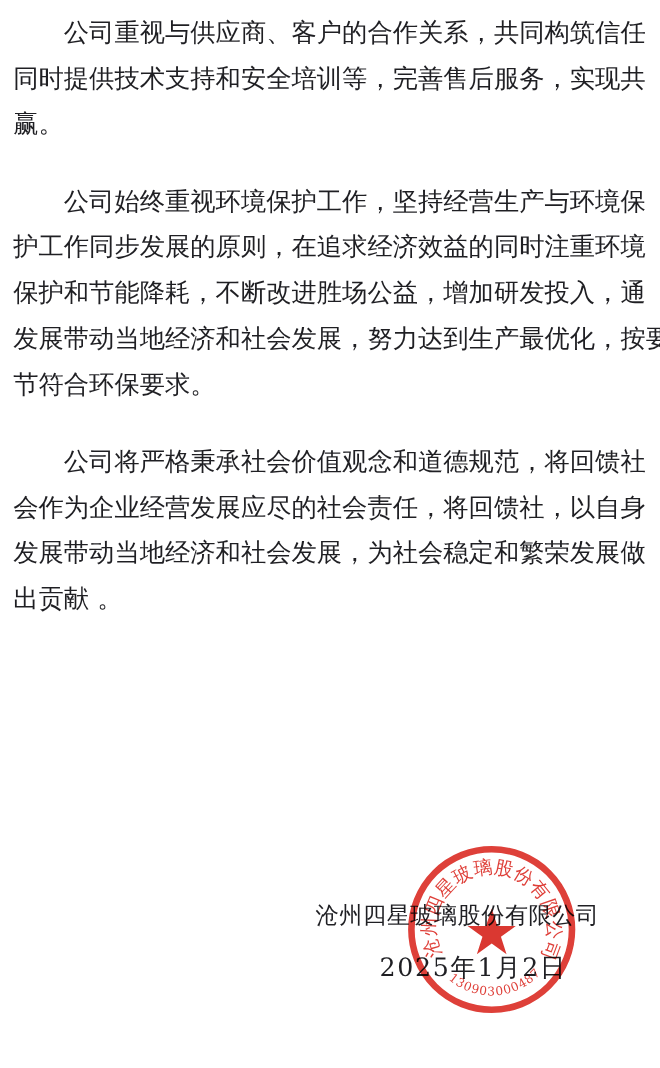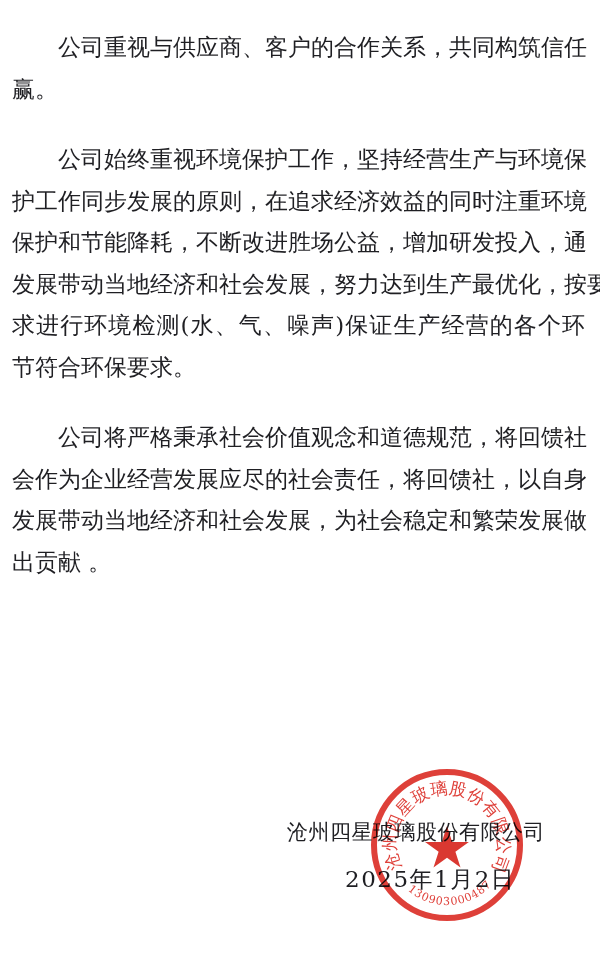--- a/index.html
+++ b/index.html
@@ -2,21 +2,21 @@
 <html><head>
 <meta charset="utf-8">
 <style>
   html,body{margin:0;padding:0;}
   body{
     width:600px;height:971px;overflow:hidden;position:relative;
     background:#ffffff;
     font-family:"DejaVu Serif","Liberation Serif",serif;
   }
   .page{position:absolute;inset:0;background:#ffffff;}
-  .paras{position:absolute;left:12px;right:15px;top:27px;color:#1f1f23;}
+  .paras{position:absolute;left:12px;right:15px;top:10px;color:#1f1f23;}
   .para{font-size:23px;line-height:41.5px;letter-spacing:0;}
   .para + .para{margin-top:29px;}
   .jline{
     text-align:justify;
     text-align-last:justify;
     text-justify:inter-character;
     white-space:nowrap;
   }
   .jline.last{text-align-last:left;}
   .sig-company{
@@ -34,28 +34,28 @@
   .seal text{font-family:"DejaVu Serif","Liberation Serif",serif;}
 </style>
 </head>
 <body>
 
 <div class="page">
 
   <div class="paras">
       <div class="para">
         <div class="jline">　　公司重视与供应商、客户的合作关系，共同构筑信任</div>
+        <div class="jline">同时提供技术支持和安全培训等，完善售后服务，实现共</div>
         <div class="jline last">赢。</div>
       </div>
       <div class="para">
         <div class="jline">　　公司始终重视环境保护工作，坚持经营生产与环境保</div>
         <div class="jline">护工作同步发展的原则，在追求经济效益的同时注重环境</div>
         <div class="jline">保护和节能降耗，不断改进胜场公益，增加研发投入，通</div>
         <div class="jline">发展带动当地经济和社会发展，努力达到生产最优化，按要</div>
-        <div class="jline">求进行环境检测(水、气、噪声)保证生产经营的各个环</div>
         <div class="jline last">节符合环保要求。</div>
       </div>
       <div class="para">
         <div class="jline">　　公司将严格秉承社会价值观念和道德规范，将回馈社</div>
         <div class="jline">会作为企业经营发展应尽的社会责任，将回馈社，以自身</div>
         <div class="jline">发展带动当地经济和社会发展，为社会稳定和繁荣发展做</div>
         <div class="jline last">出贡献 。</div>
       </div>
     </div>
 

